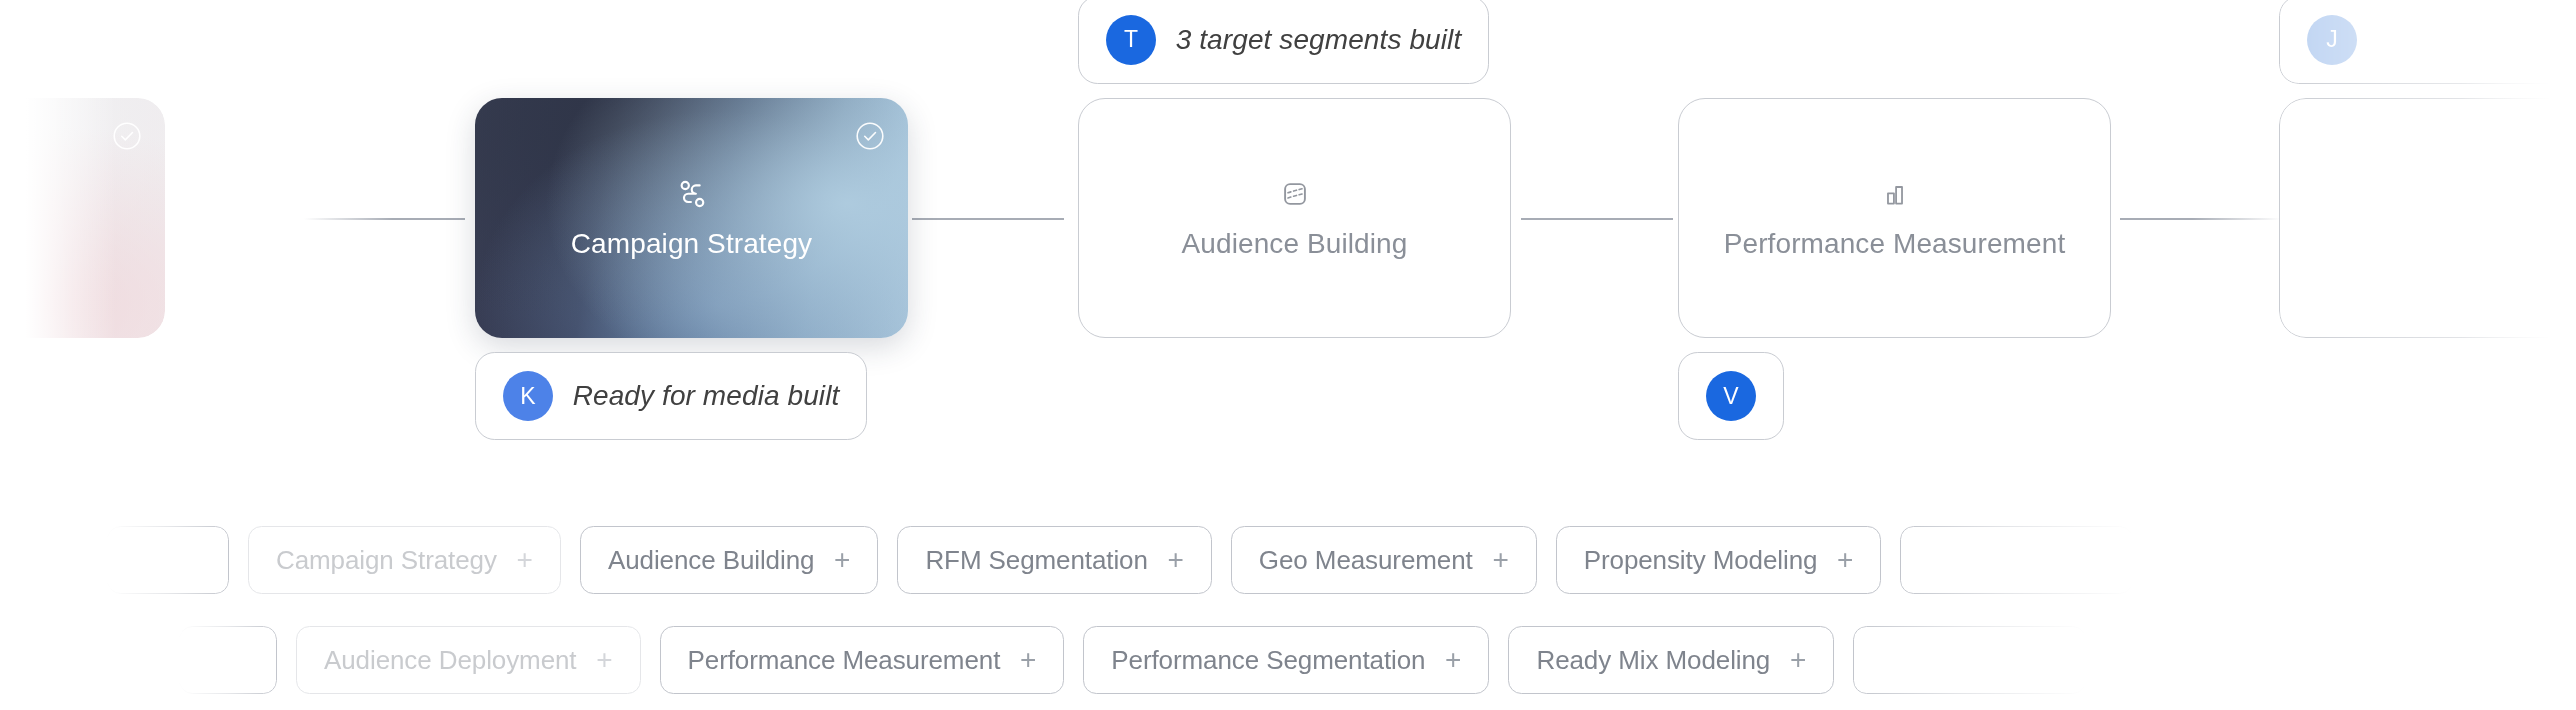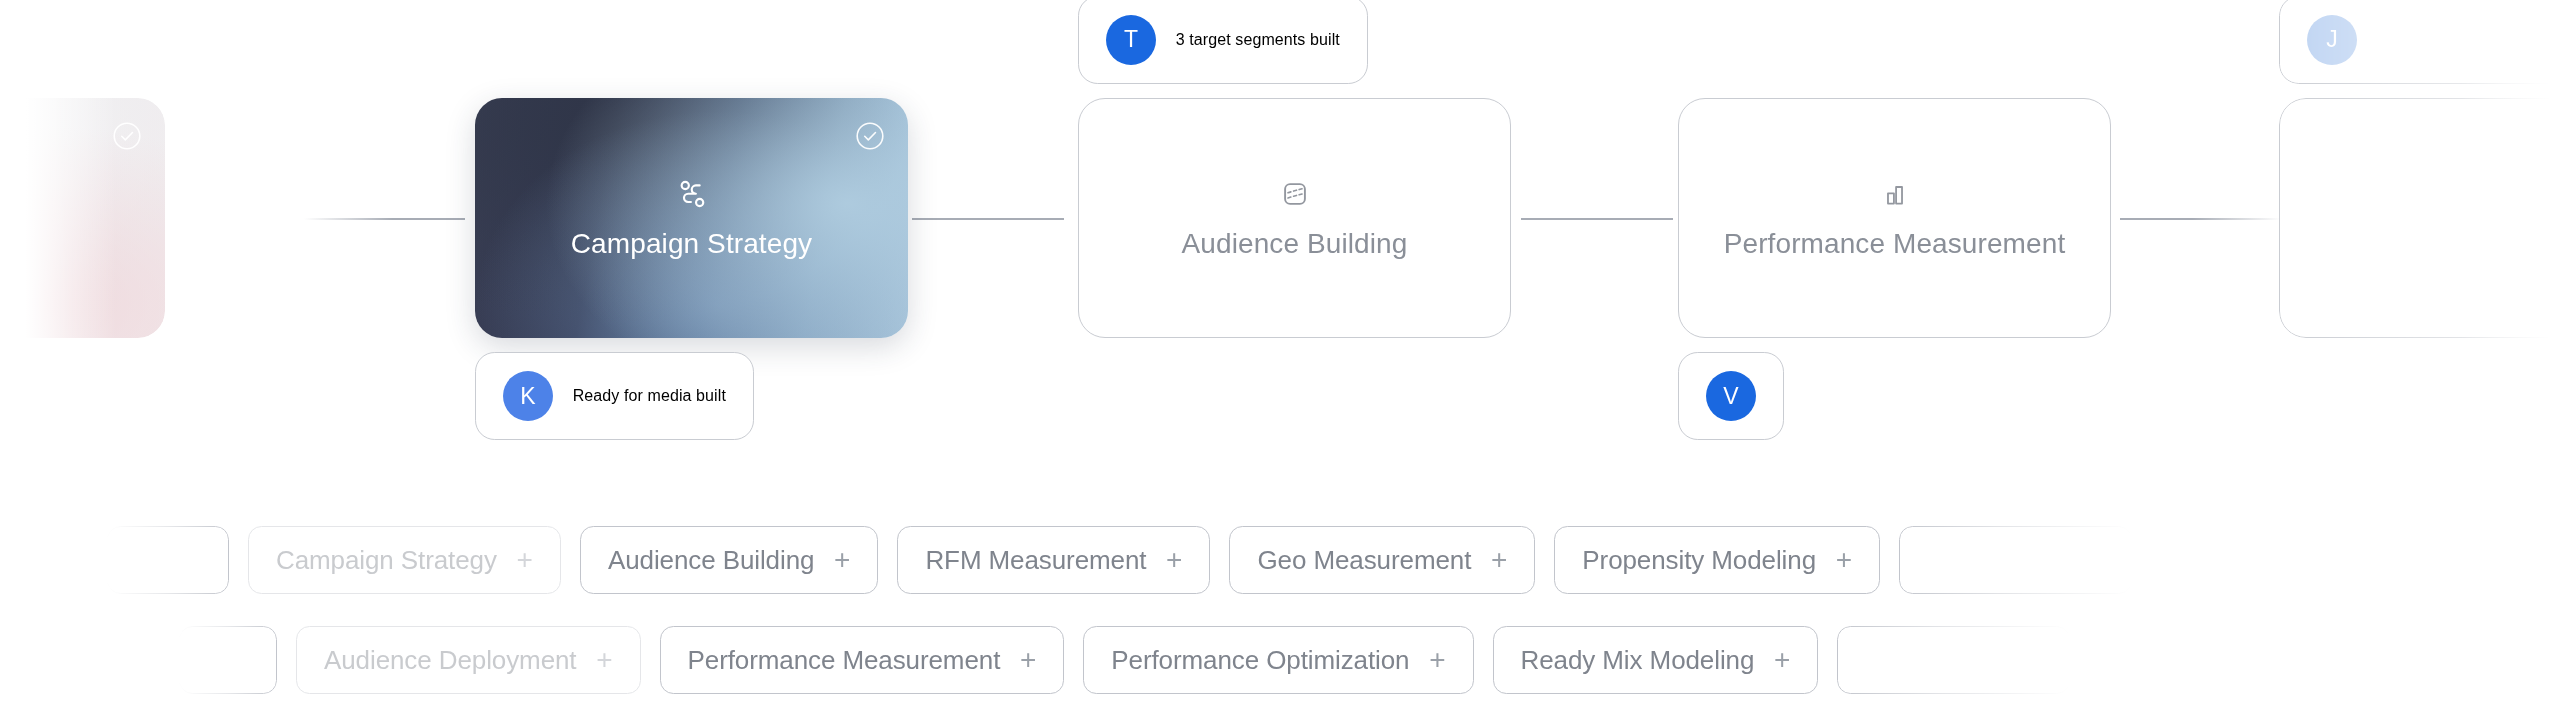--- a/index.html
+++ b/index.html
@@ -127,24 +127,25 @@
     flex: 0 0 50px;
     display: flex;
     align-items: center;
     justify-content: center;
     color: #ffffff;
     font-size: 23px;
     font-weight: 400;
     line-height: 1;
   }
   .comment-text {
-    font-size: 16px;
-    color: #000000;
+    font-size: 28px;
+    color: #404040;
     white-space: nowrap;
     letter-spacing: 0.1px;
+    font-style: italic;
   }
   .comment-pill.ghost-right {
     -webkit-mask-image: linear-gradient(to right, rgba(0,0,0,1) 0%, rgba(0,0,0,0.55) 40%, rgba(0,0,0,0) 100%);
             mask-image: linear-gradient(to right, rgba(0,0,0,1) 0%, rgba(0,0,0,0.55) 40%, rgba(0,0,0,0) 100%);
   }
 
   
   .chip-row {
     position: absolute;
     display: flex;
@@ -288,21 +289,21 @@
       <span class="chip-label">Campaign Strategy</span>
       <span class="chip-plus">+</span>
     </div>
 
     <div class="chip">
       <span class="chip-label">Audience Building</span>
       <span class="chip-plus">+</span>
     </div>
 
     <div class="chip">
-      <span class="chip-label">RFM Measurement</span>
+      <span class="chip-label">RFM Segmentation</span>
       <span class="chip-plus">+</span>
     </div>
 
     <div class="chip">
       <span class="chip-label">Geo Measurement</span>
       <span class="chip-plus">+</span>
     </div>
 
     <div class="chip">
       <span class="chip-label">Propensity Modeling</span>
@@ -320,21 +321,21 @@
       <span class="chip-label">Audience Deployment</span>
       <span class="chip-plus">+</span>
     </div>
 
     <div class="chip">
       <span class="chip-label">Performance Measurement</span>
       <span class="chip-plus">+</span>
     </div>
 
     <div class="chip">
-      <span class="chip-label">Performance Optimization</span>
+      <span class="chip-label">Performance Segmentation</span>
       <span class="chip-plus">+</span>
     </div>
 
     <div class="chip">
       <span class="chip-label">Ready Mix Modeling</span>
       <span class="chip-plus">+</span>
     </div>
 
     <div class="chip empty fade-right" style="width:233px;"></div>
   </div>

